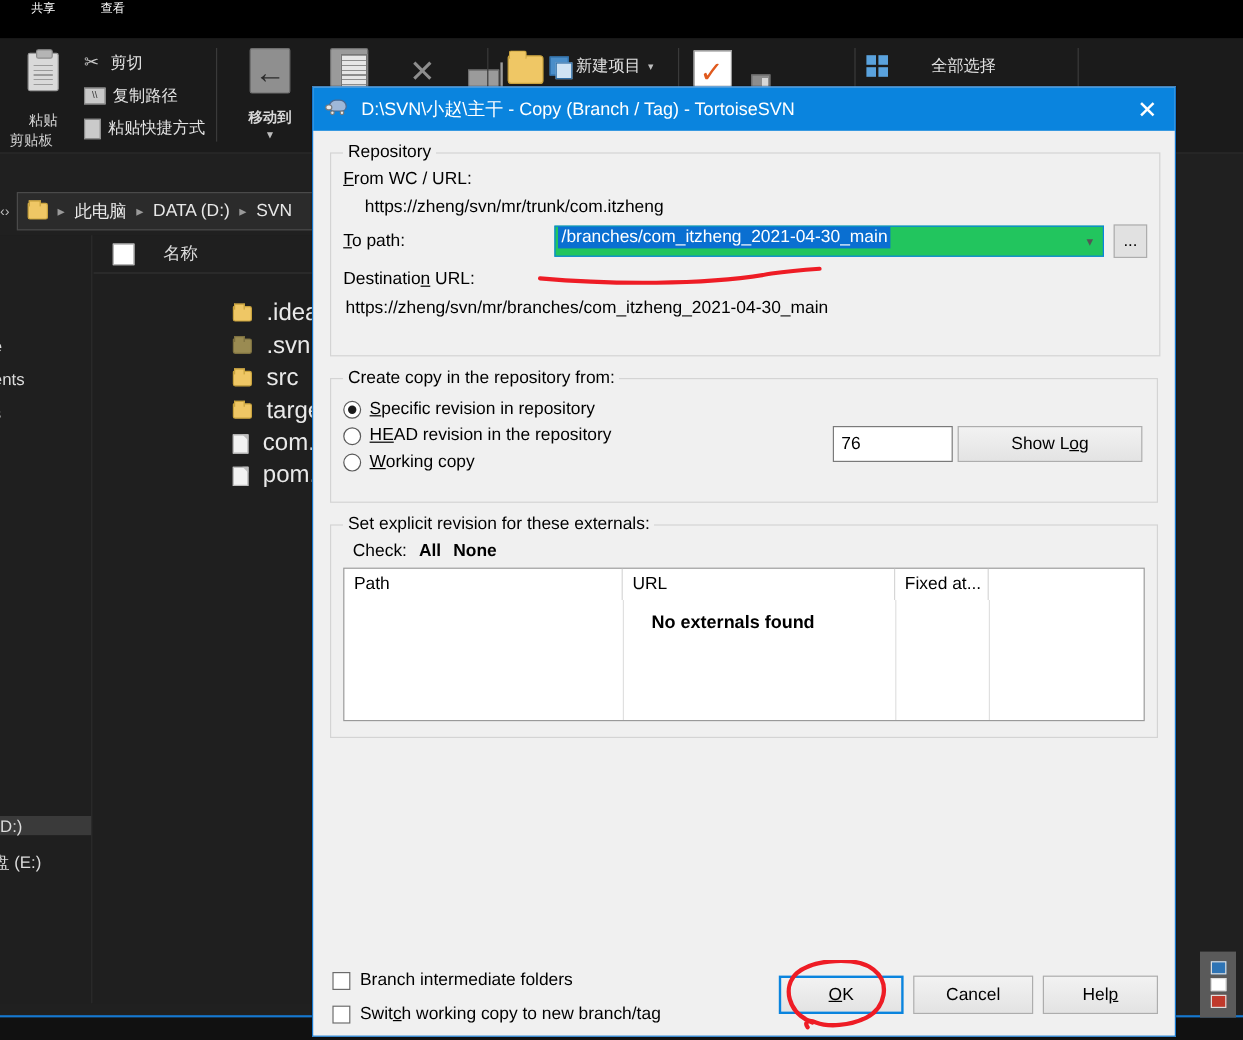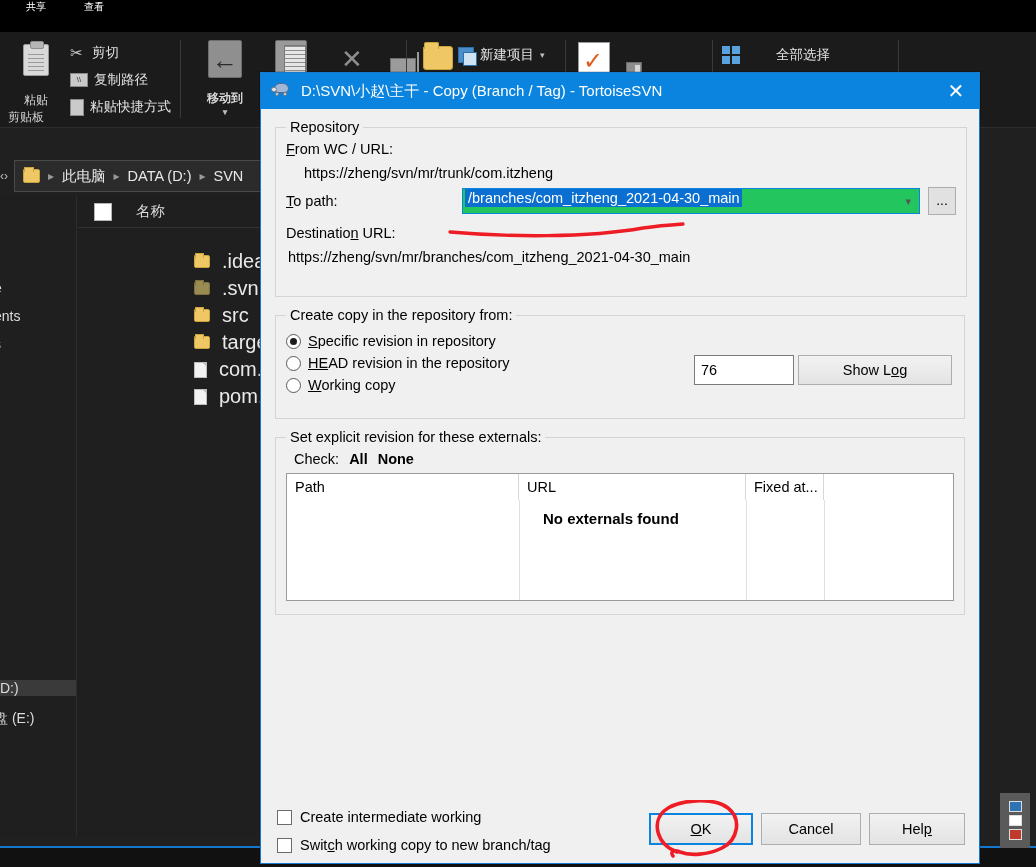--- a/index.html
+++ b/index.html
@@ -496,21 +496,21 @@
         <div class="colline" style="left:459px;"></div>
         <div class="colline" style="left:537px;"></div>
         <div class="noext">No externals found</div>
       </div>
     </fieldset>
   </div>
 
   <div class="dlg-footer">
     <div class="cb-row" style="top:10px;">
       <span class="cbox"></span>
-      <span>Create intermediate working</span>
+      <span>Branch intermediate folders</span>
     </div>
     <div class="cb-row" style="top:38px;">
       <span class="cbox"></span>
       <span>
         <span>Swit</span><span class="u">c</span><span>h working copy to new branch/tag</span>
       </span>
     </div>
 
     <button class="btn btn-ok">
       <span><span class="u">O</span>K</span>

